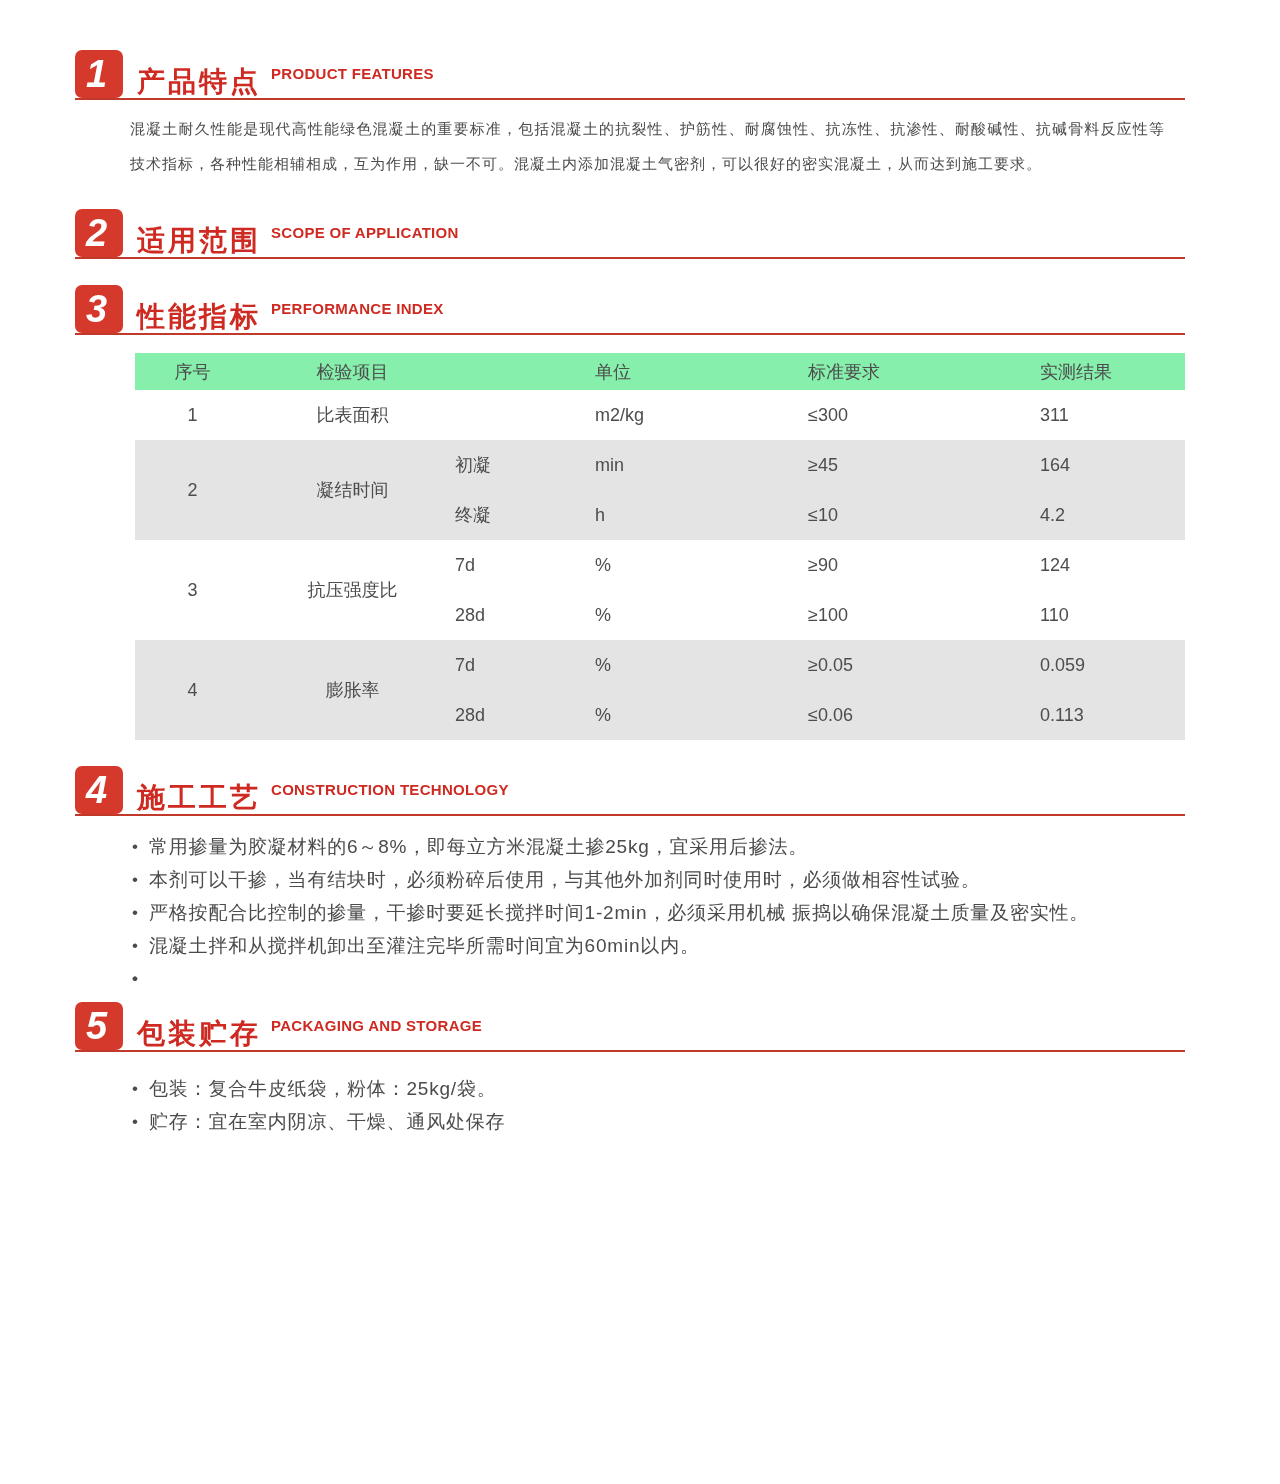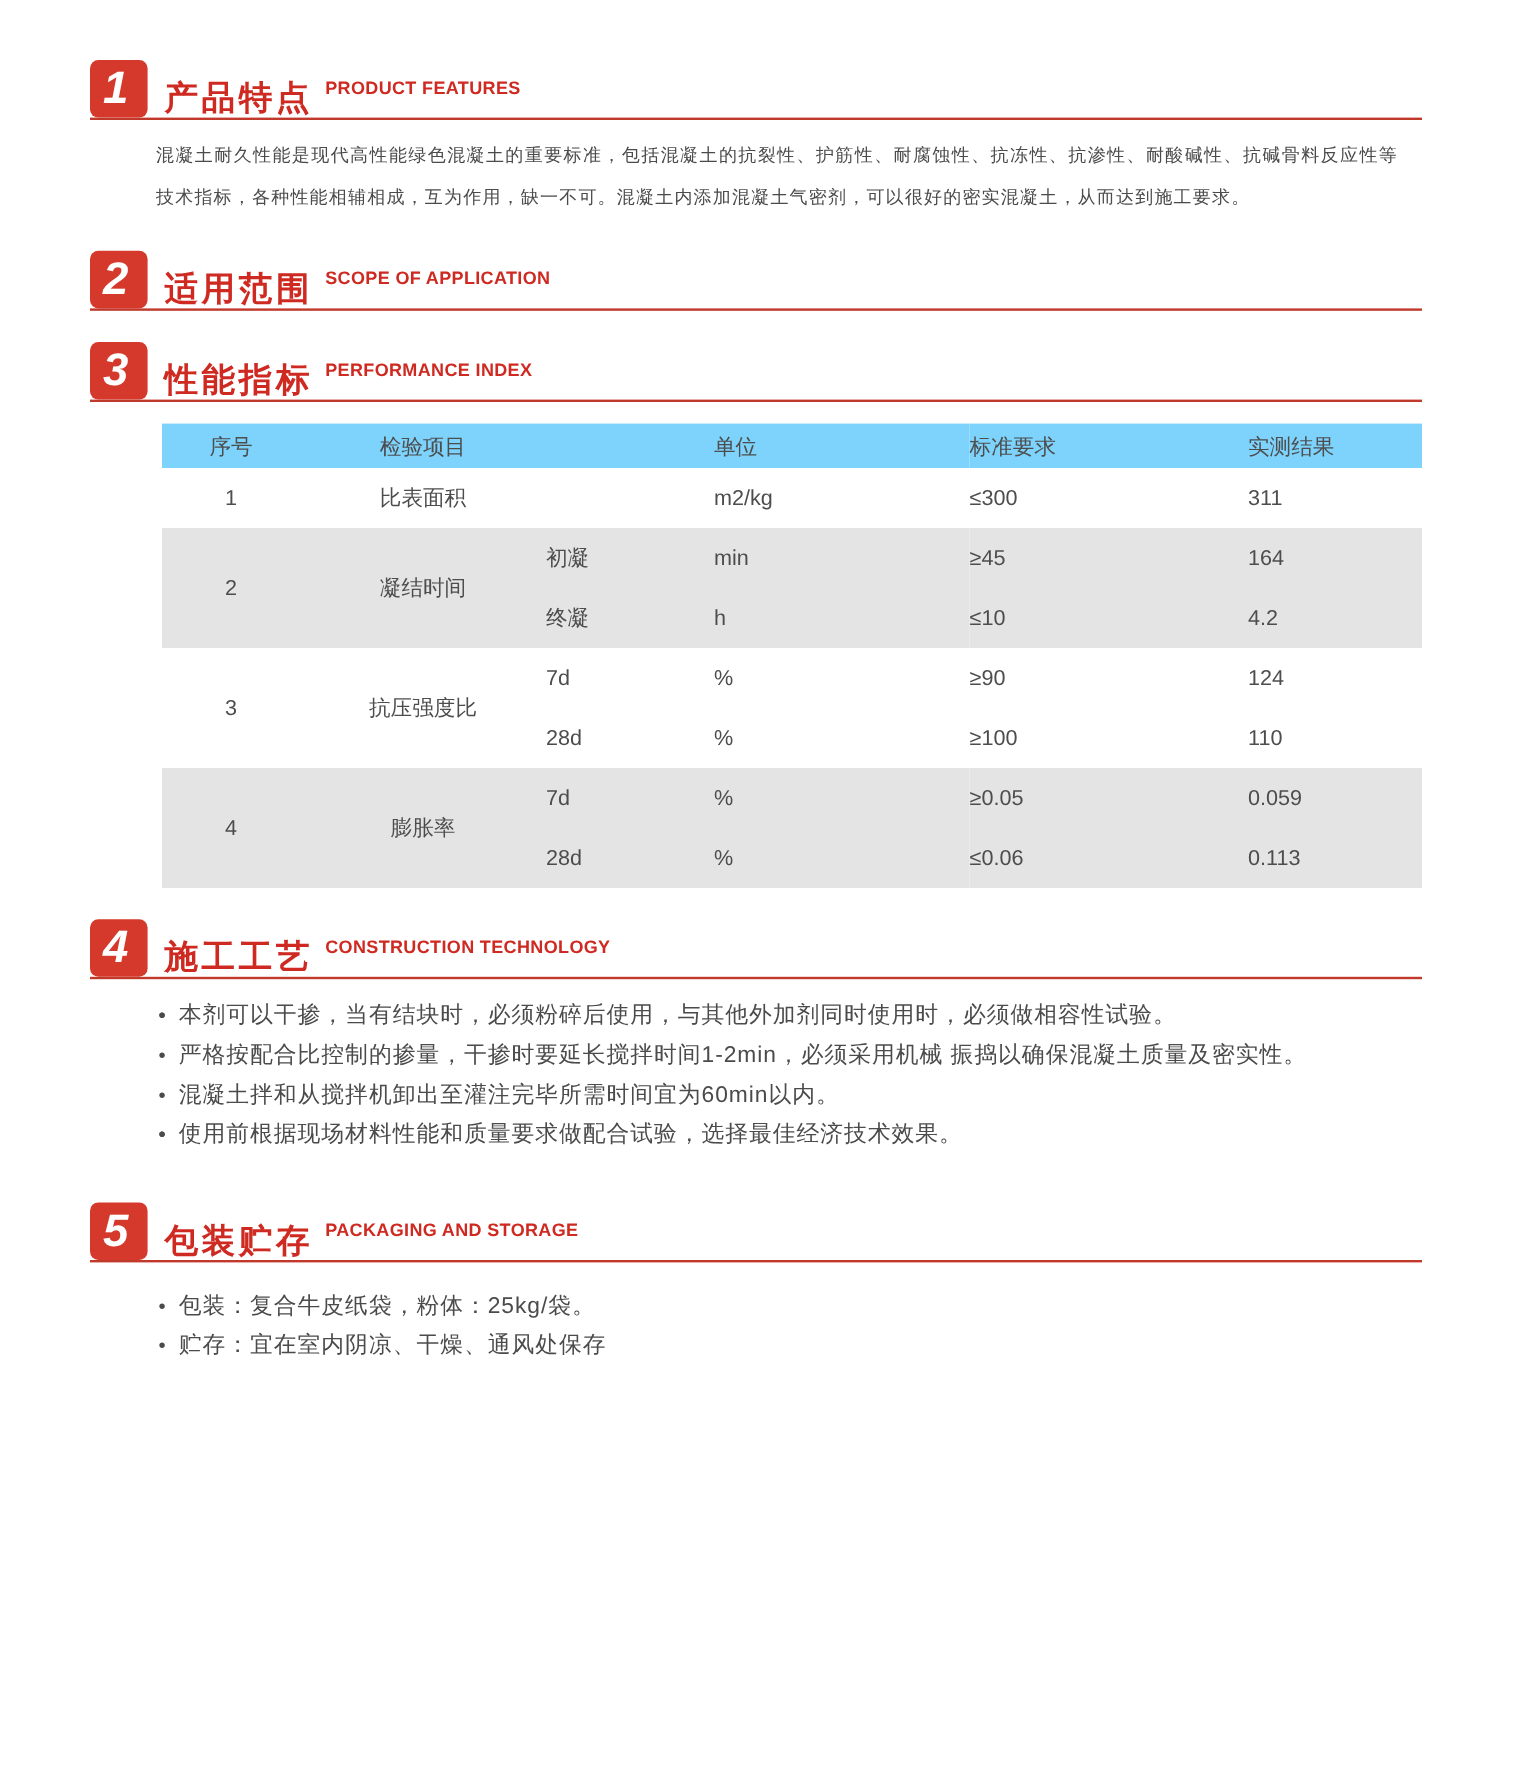--- a/index.html
+++ b/index.html
@@ -39,21 +39,21 @@
 
   
   table.perf {
     margin:18px 0 0 60px; width:1050px; border-collapse:collapse;
     table-layout:fixed; font-size:18px; color:#4d4d4d;
   }
   table.perf col.c1{width:115px} table.perf col.c2{width:205px}
   table.perf col.c3{width:140px} table.perf col.c4{width:213px}
   table.perf col.c5{width:232px} table.perf col.c6{width:145px}
   table.perf th, table.perf td { font-weight:normal; padding:0; vertical-align:middle; }
-  table.perf thead tr { background:#7dd3fc; height:37px; }
+  table.perf thead tr { background:#86efac; height:37px; }
   table.perf tbody tr { height:50px; }
   tr.shade { background:#e4e4e4; }
   .ac { text-align:center; }
   .al { text-align:left; }
 
   
   ul.blist { margin:14px 0 0 0; padding-left:55px; list-style:none; }
   ul.blist li {
     position:relative; padding-left:19px; font-size:19px; line-height:33px;
     text-align:justify; letter-spacing:0.8px; color:#4b4b4b; margin-right:30px;
@@ -175,26 +175,26 @@
   </section>
 
   <section class="sec">
     <div class="sec-head">
       <div class="num">4</div>
       <div class="tzh">施工工艺</div>
       <div class="ten">CONSTRUCTION TECHNOLOGY</div>
     </div>
     <div class="rule"></div>
     <ul class="blist">
-      <li><span class="dot">•</span></li>
+      <li><span class="dot">•</span><span>常用掺量为胶凝材料的6～8%，即每立方米混凝土掺25kg，宜采用后掺法。</span></li>
       <li><span class="dot">•</span><span>本剂可以干掺，当有结块时，必须粉碎后使用，与其他外加剂同时使用时，必须做相容性试验。</span></li>
       <li><span class="dot">•</span><span>严格按配合比控制的掺量，干掺时要延长搅拌时间1-2min，必须采用机械 振捣以确保混凝土质量及密实性。</span></li>
       <li><span class="dot">•</span><span>混凝土拌和从搅拌机卸出至灌注完毕所需时间宜为60min以内。</span></li>
       <li><span class="dot">•</span></li>
-      <li><span class="dot">•</span><span>使用前根据现场材料性能和质量要求做配合试验，选择最佳经济技术效果。</span></li>
+      <li><span class="dot">•</span></li>
     </ul>
   </section>
 
   <section class="sec sec-s5">
     <div class="sec-head">
       <div class="num">5</div>
       <div class="tzh">包装贮存</div>
       <div class="ten">PACKAGING AND STORAGE</div>
     </div>
     <div class="rule"></div>

